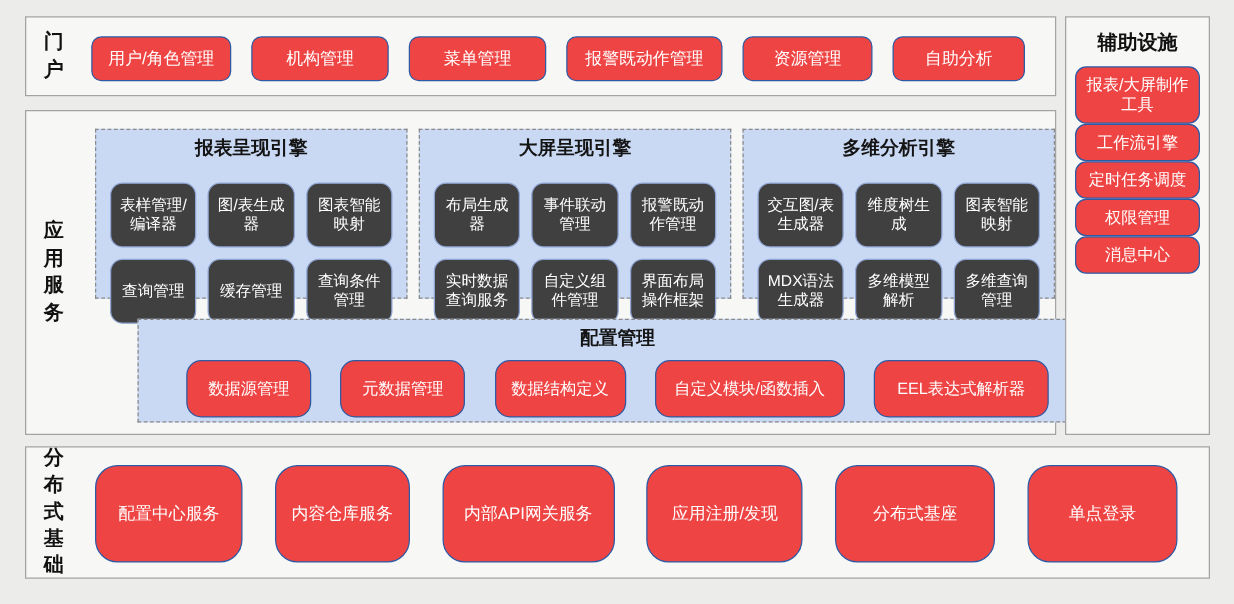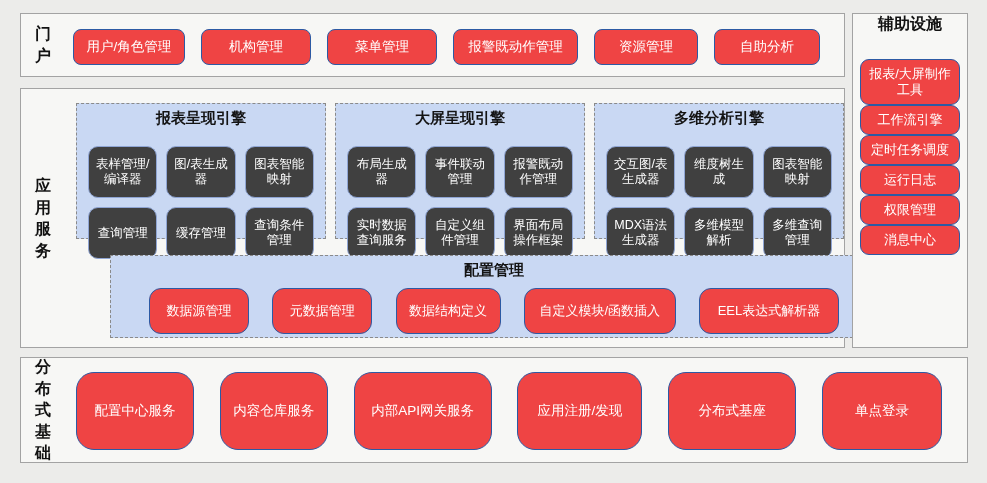--- a/index.html
+++ b/index.html
@@ -25,20 +25,21 @@
   .rightcol{left:852px;top:13px;width:116px;height:335px;}
 
   .vlabel{
     position:absolute;left:11px;top:50%;transform:translateY(-50%);
     width:22px;text-align:center;
     font-weight:bold;font-size:16px;line-height:1.35;color:#111;
     word-break:break-all;white-space:normal;
   }
   .hlabel{
     text-align:center;font-weight:bold;font-size:16px;color:#111;
+    margin-top:10px;
   }
 
   .btn{
     display:flex;align-items:center;justify-content:center;
     text-align:center;color:#ffffff;
     box-sizing:border-box;
   }
   .bright{
     background:#ef4444;border:1px solid #2c5aa4;
   }
@@ -106,21 +107,21 @@
   .bottom-btns .btn:nth-child(1){width:118px;}
   .bottom-btns .btn:nth-child(2){width:108px;}
   .bottom-btns .btn:nth-child(3){width:138px;}
   .bottom-btns .btn:nth-child(4){width:125px;}
   .bottom-btns .btn:nth-child(5){width:128px;}
   .bottom-btns .btn:nth-child(6){width:120px;}
 
   
   .right-btns{display:flex;flex-direction:column;align-items:center;}
   .right-btns .btn{width:100px;border-radius:9px;font-size:13px;line-height:1.25;padding:1px 4px;}
-  .right-btns .btn:nth-child(1){height:46px;margin-top:24px;}
+  .right-btns .btn:nth-child(1){height:46px;margin-top:8px;}
   .right-btns .btn:nth-child(n+2){height:30px;margin-top:0;}
 </style>
 </head>
 <body>
 
 <div class="canvas">
 
   <section class="panel portal">
     <div class="vlabel">门户</div>
     <div class="portal-btns">
@@ -199,19 +200,18 @@
       <div class="btn bright">单点登录</div>
     </div>
   </section>
 
   <section class="panel rightcol">
     <div class="hlabel">辅助设施</div>
     <div class="right-btns">
       <div class="btn bright">报表/大屏制作工具</div>
       <div class="btn bright">工作流引擎</div>
       <div class="btn bright">定时任务调度</div>
-      <div class="btn bright">运行日志</div>
       <div class="btn bright">权限管理</div>
       <div class="btn bright">消息中心</div>
     </div>
   </section>
 
 </div>
 
 </body></html>

